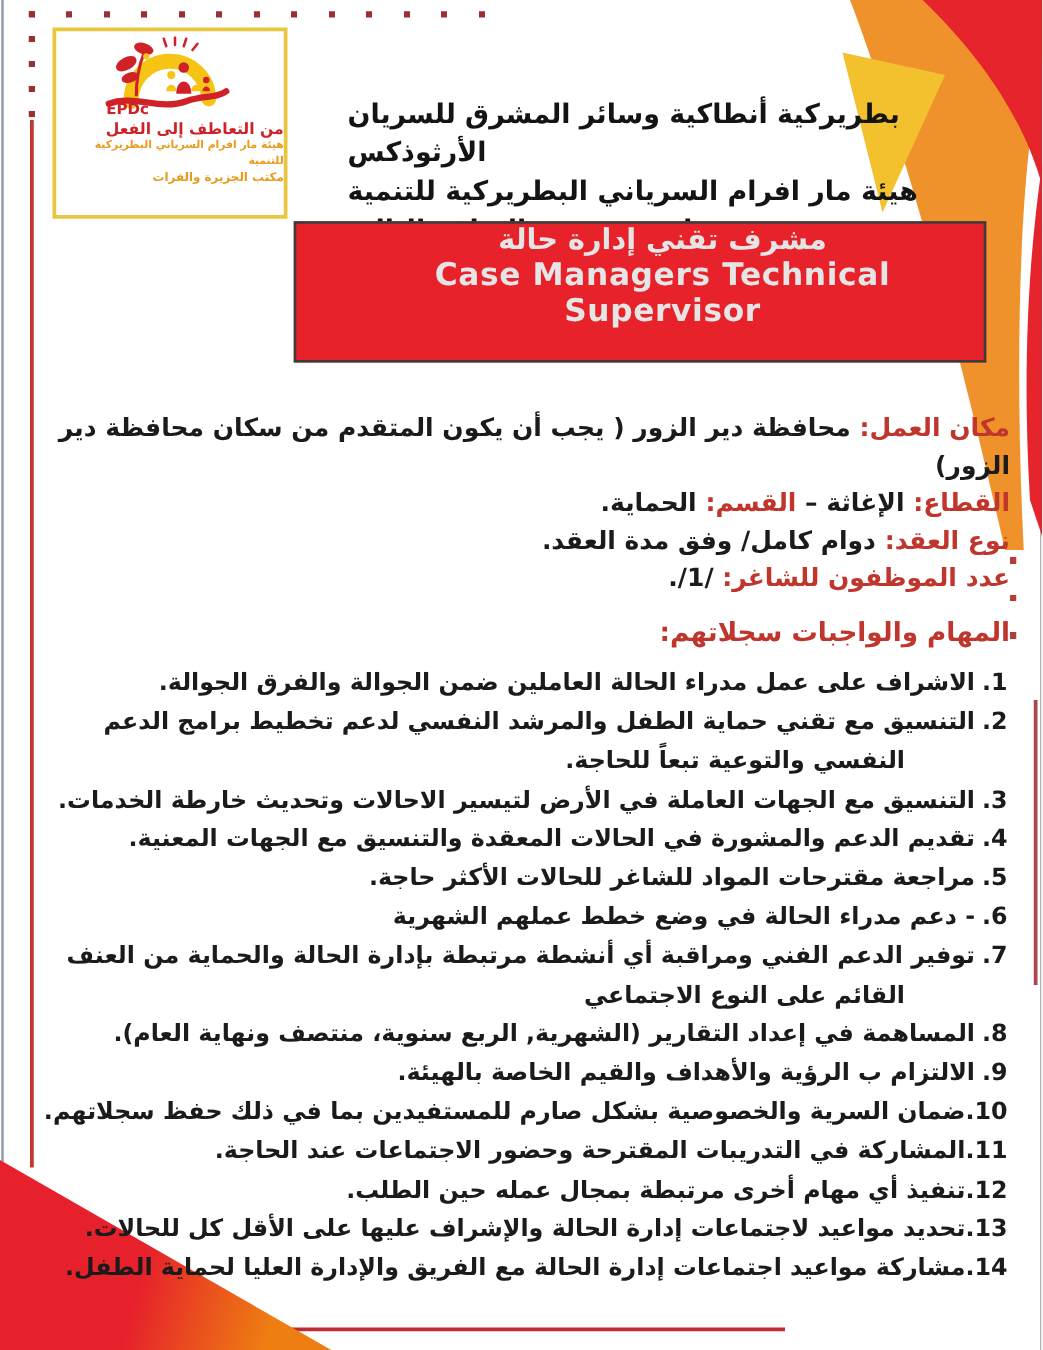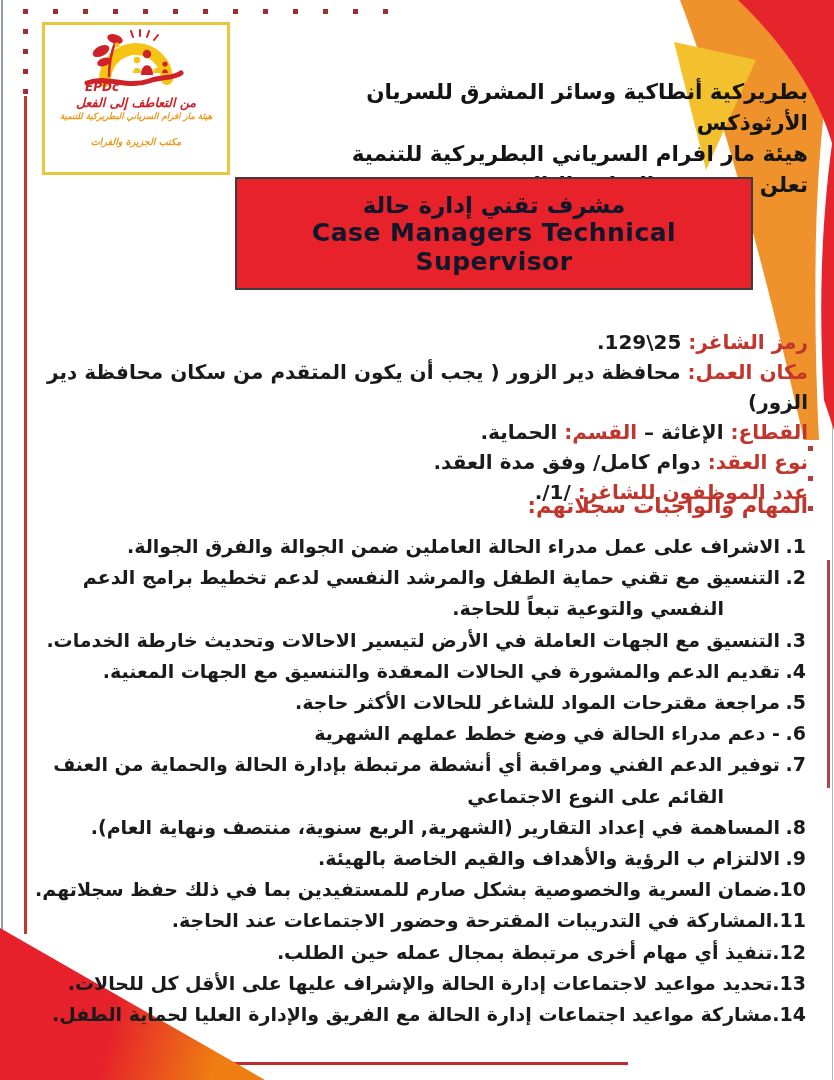--- a/index.html
+++ b/index.html
@@ -19,32 +19,32 @@
     background:repeating-linear-gradient(to bottom,#b04035 0 5px,transparent 5px 30px);}
   .rule-red-left{position:absolute;left:24px;top:96px;width:3px;height:838px;background:#c0392b;}
   .rule-red-right{position:absolute;left:827px;top:560px;width:3px;height:228px;background:#a9474b;}
   .rule-bottom{position:absolute;left:30px;top:1062px;width:598px;height:3px;background:#bf2c30;}
   .tri-bl{position:absolute;left:0;top:928px;width:265px;height:152px;
     background:linear-gradient(105deg,#e6212b 45%,#ee7d12 82%);
     clip-path:polygon(0 0,100% 100%,0 100%);}
   .deco-tr{position:absolute;right:0;top:0;width:180px;height:450px;}
   
   .logo-box{position:absolute;left:42px;top:22px;width:182px;height:147px;
-    border:3px solid #e9c63f;background:#fff;text-align:center;font-style:italic;}
+    border:3px solid #e9c63f;background:#fff;text-align:right;}
   .logo-art{display:block;margin:4px auto 0 auto;}
   .logo-tagline{color:#cf2127;font-size:12.5px;line-height:15px;}
   .logo-org{color:#e89a1c;font-size:8.6px;line-height:13px;}
-  .logo-office{color:#e89a1c;font-size:9.5px;line-height:13px;margin-top:12px;}
-  
-  .header{position:absolute;left:230px;right:26px;top:76px;text-align:right;
+  .logo-office{color:#e89a1c;font-size:9.5px;line-height:13px;}
+  
+  .header{position:absolute;left:230px;right:26px;top:76px;text-align:left;
     color:#141414;font-size:21.5px;line-height:31px;margin-left:48px;}
   
   .banner{position:absolute;left:235px;top:177px;width:514px;height:109px;
-    background:#e8222a;border:2px solid #3c3c3c;color:#0f172a;text-align:center;
-    display:flex;flex-direction:column;justify-content:center;align-items:center;}
+    background:#e8222a;border:2px solid #3c3c3c;color:#e5e5e5;text-align:center;
+    display:flex;flex-direction:column;justify-content:flex-start;align-items:center;padding-left:36px;}
   .banner-ar{font-size:23px;}
   .banner-en{font-size:25px;letter-spacing:.5px;}
   
   .details{position:absolute;left:30px;right:26px;top:327px;text-align:right;
     font-size:20px;line-height:30px;color:#1b1b1b;}
   .details .lbl{color:#c0362c;}
   
   .duties-heading{position:absolute;left:30px;right:26px;top:494px;text-align:right;
     color:#c0362c;font-size:21px;}
   .duties{position:absolute;left:26px;right:28px;top:531px;
@@ -121,24 +121,20 @@
     <div>تعلن عن توفر الشاغر التالي</div>
   </div>
 
   <div class="banner">
     <div class="banner-ar" dir="rtl">مشرف تقني إدارة حالة</div>
     <div class="banner-en">Case Managers Technical  Supervisor</div>
   </div>
 
   <div class="details" dir="rtl">
     <div>
-      <span class="lbl">رمز الشاغر:</span>
-      <span>25\129.</span>
-    </div>
-    <div>
       <span class="lbl">مكان العمل:</span>
       <span>محافظة دير الزور ( يجب أن يكون المتقدم من سكان محافظة دير الزور)</span>
     </div>
     <div>
       <span class="lbl">القطاع:</span>
       <span>الإغاثة –</span>
       <span class="lbl">القسم:</span>
       <span>الحماية.</span>
     </div>
     <div>

